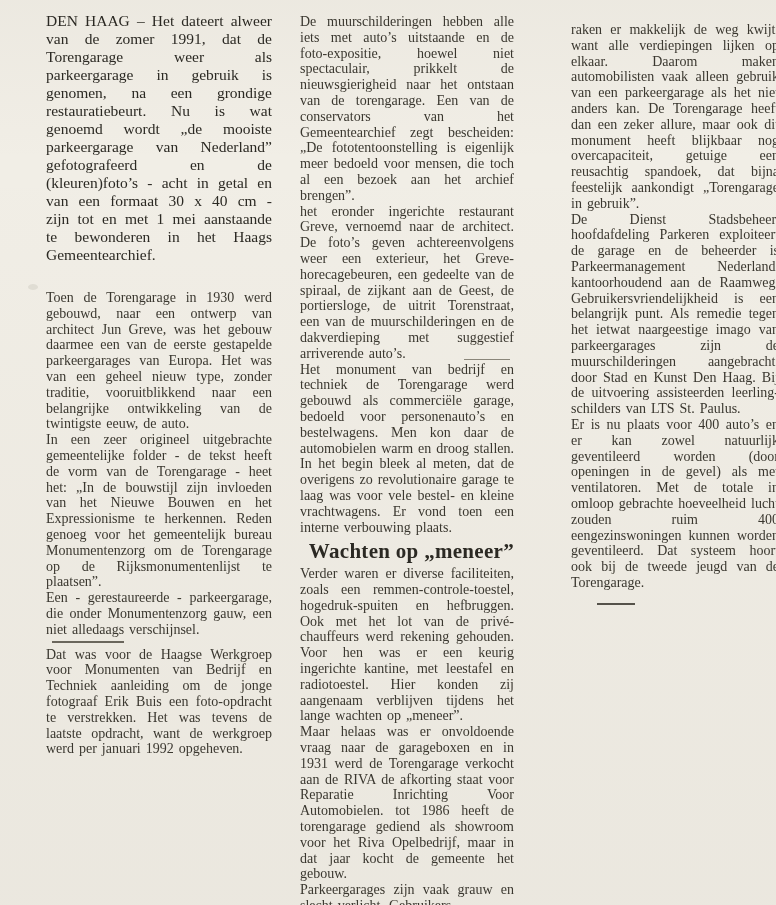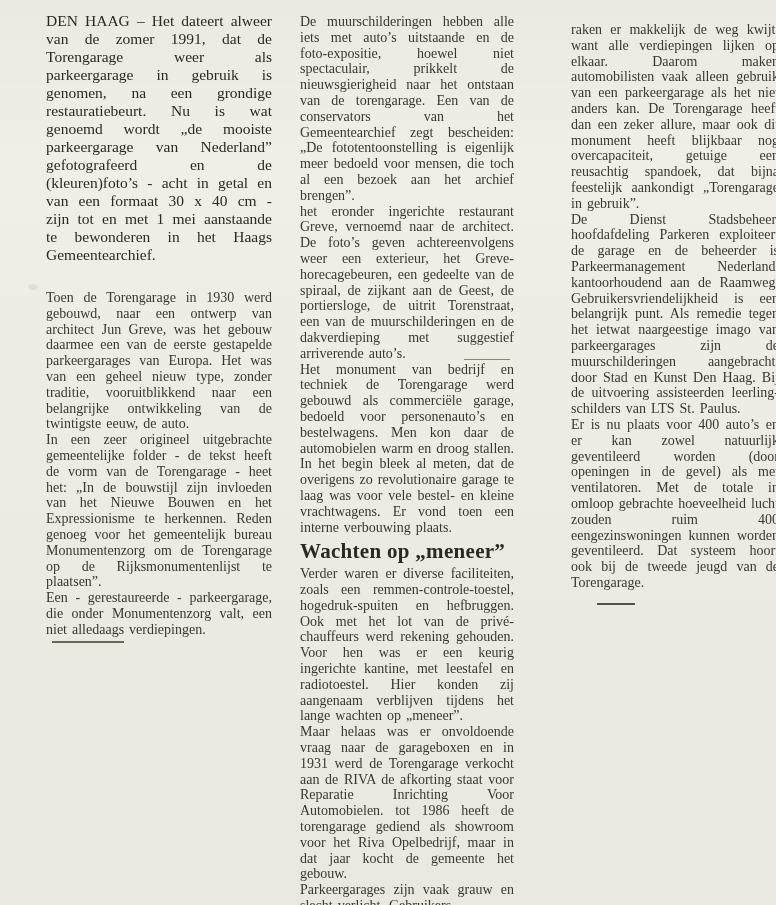--- a/index.html
+++ b/index.html
@@ -36,21 +36,21 @@
     word-spacing: 3px !important;
     color: #2b2923 !important;
     margin-bottom: 26px !important;
   }
   h2.section-heading {
     margin: 5px 0 3px 0;
     font-size: 21px;
     line-height: 23px;
     font-weight: bold;
     color: #2b2923;
-    text-align: left;
+    text-align: right;
     letter-spacing: 0.3px;
   }
   .rule-short {
     height: 2px;
     width: 72px;
     background: #6a665c;
     margin: 3px 0 4px 6px;
   }
   .underline-artifact {
     height: 1px;
@@ -70,22 +70,23 @@
   .sp2 { left: 148px; top: 596px; width: 8px;  height: 5px; }
   .sp3 { left: 660px; top: 46px;  width: 7px;  height: 5px; }
 </style>
 </head>
 <body>
 
 <section class="col" id="col-1">
   <p class="lead">DEN HAAG – Het dateert alweer van de zomer 1991, dat de Torengarage weer als parkeergarage in gebruik is genomen, na een grondige restauratiebeurt. Nu is wat genoemd wordt „de mooiste parkeergarage van Nederland” gefotografeerd en de (kleuren)foto’s - acht in getal en van een formaat 30 x 40 cm - zijn tot en met 1 mei aanstaande te bewonderen in het Haags Gemeentearchief.</p>
   <p>Toen de Torengarage in 1930 werd gebouwd, naar een ontwerp van architect Jun Greve, was het gebouw daarmee een van de eerste gestapelde parkeergarages van Europa. Het was van een geheel nieuw type, zonder traditie, vooruitblikkend naar een belangrijke ontwikkeling van de twintigste eeuw, de auto.</p>
   <p>In een zeer origineel uitgebrachte gemeentelijke folder - de tekst heeft de vorm van de Torengarage - heet het: „In de bouwstijl zijn invloeden van het Nieuwe Bouwen en het Expressionisme te herkennen. Reden genoeg voor het gemeentelijk bureau Monumentenzorg om de Torengarage op de Rijksmonumentenlijst te plaatsen”.</p>
-  <p>Een - gerestaureerde - parkeergarage, die onder Monumentenzorg valt, een niet alledaags verdiepingen.</p>
+  <p>Een - gerestaureerde - parkeergarage, die onder Monumentenzorg gauw, een niet alledaags verschijnsel.</p>
   <div class="rule-short"></div>
+  <p>Dat was voor de Haagse Werkgroep voor Monumenten van Bedrijf en Techniek aanleiding om de jonge fotograaf Erik Buis een foto-opdracht te verstrekken. Het was tevens de laatste opdracht, want de werkgroep werd per januari 1992 opgeheven.</p>
 </section>
 
 <section class="col" id="col-2">
   <p>De muurschilderingen hebben alle iets met auto’s uitstaande en de foto-expositie, hoewel niet spectaculair, prikkelt de nieuwsgierigheid naar het ontstaan van de torengarage. Een van de conservators van het Gemeentearchief zegt bescheiden: „De fototentoonstelling is eigenlijk meer bedoeld voor mensen, die toch al een bezoek aan het archief brengen”.</p>
   <p>het eronder ingerichte restaurant Greve, vernoemd naar de architect. De foto’s geven achtereenvolgens weer een exterieur, het Greve-horecagebeuren, een gedeelte van de spiraal, de zijkant aan de Geest, de portiersloge, de uitrit Torenstraat, een van de muurschilderingen en de dakverdieping met suggestief arriverende auto’s.</p>
   <div class="underline-artifact"></div>
   <p>Het monument van bedrijf en techniek de Torengarage werd gebouwd als commerciële garage, bedoeld voor personenauto’s en bestelwagens. Men kon daar de automobielen warm en droog stallen. In het begin bleek al meten, dat de overigens zo revolutionaire garage te laag was voor vele bestel- en kleine vrachtwagens. Er vond toen een interne verbouwing plaats.</p>
   <h2 class="section-heading">Wachten op „meneer”</h2>
   <p>Verder waren er diverse faciliteiten, zoals een remmen-controle-toestel, hogedruk-spuiten en hefbruggen. Ook met het lot van de privé-chauffeurs werd rekening gehouden. Voor hen was er een keurig ingerichte kantine, met leestafel en radiotoestel. Hier konden zij aangenaam verblijven tijdens het lange wachten op „meneer”.</p>
   <p>Maar helaas was er onvoldoende vraag naar de garageboxen en in 1931 werd de Torengarage verkocht aan de RIVA de afkorting staat voor Reparatie Inrichting Voor Automobielen. tot 1986 heeft de torengarage gediend als showroom voor het Riva Opelbedrijf, maar in dat jaar kocht de gemeente het gebouw.</p>

